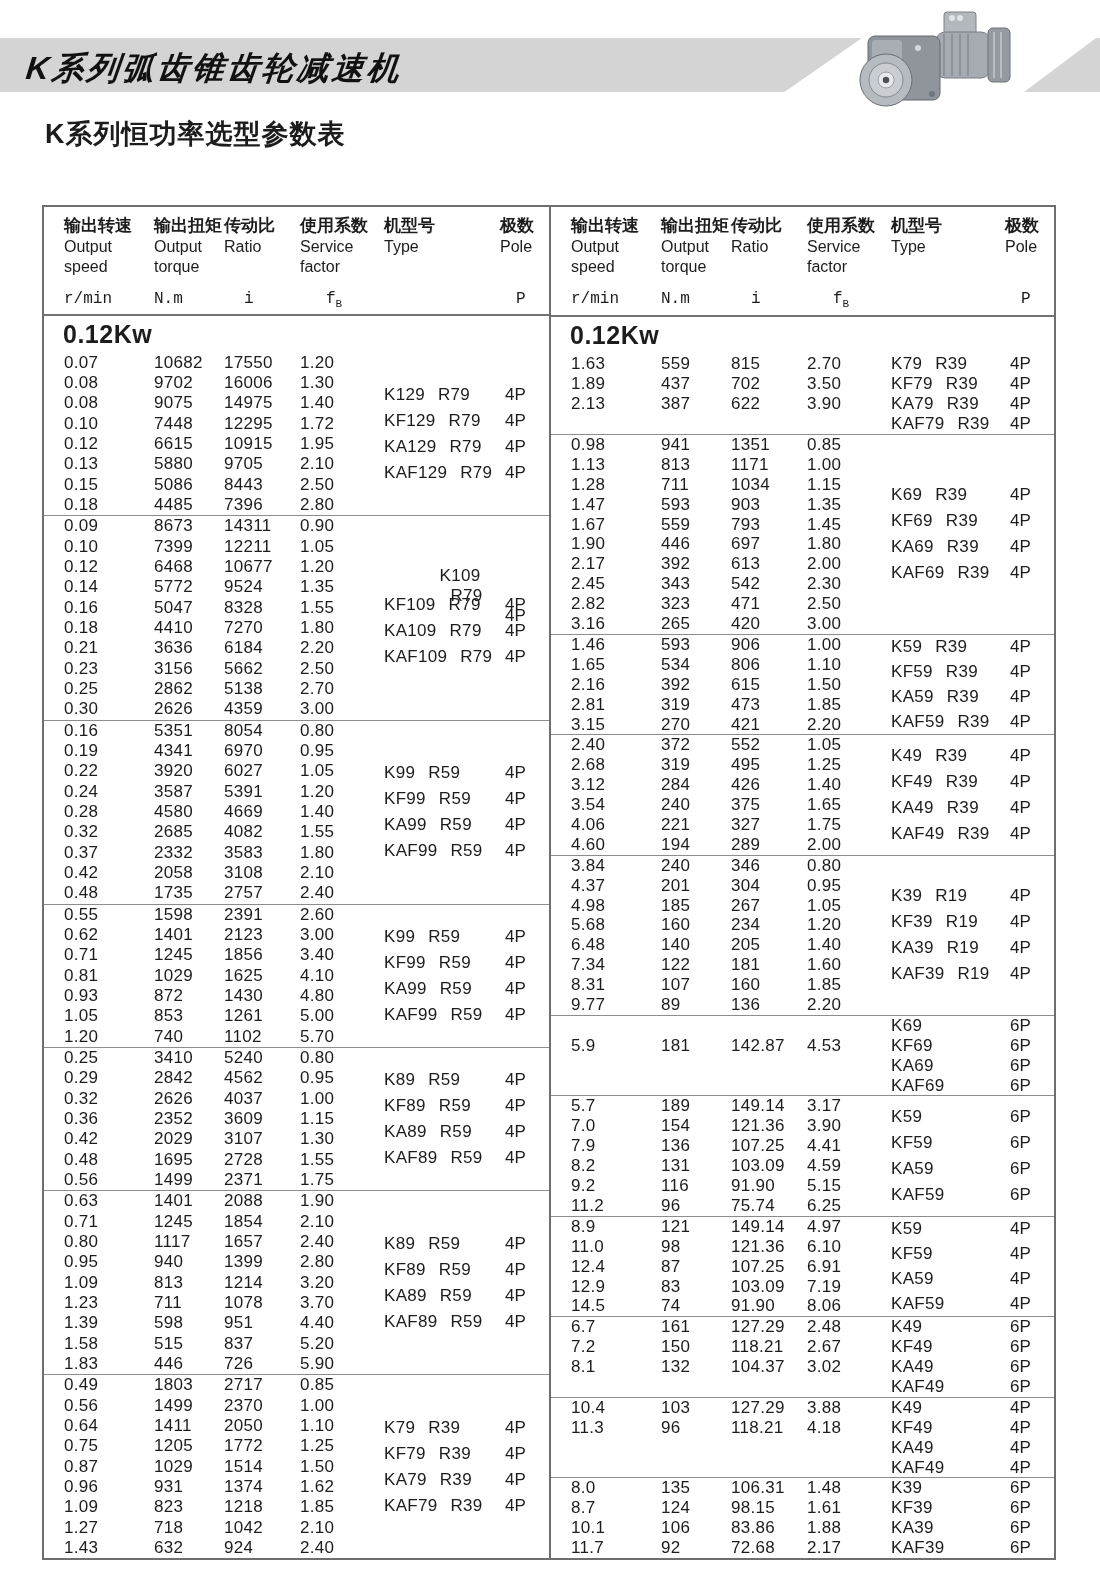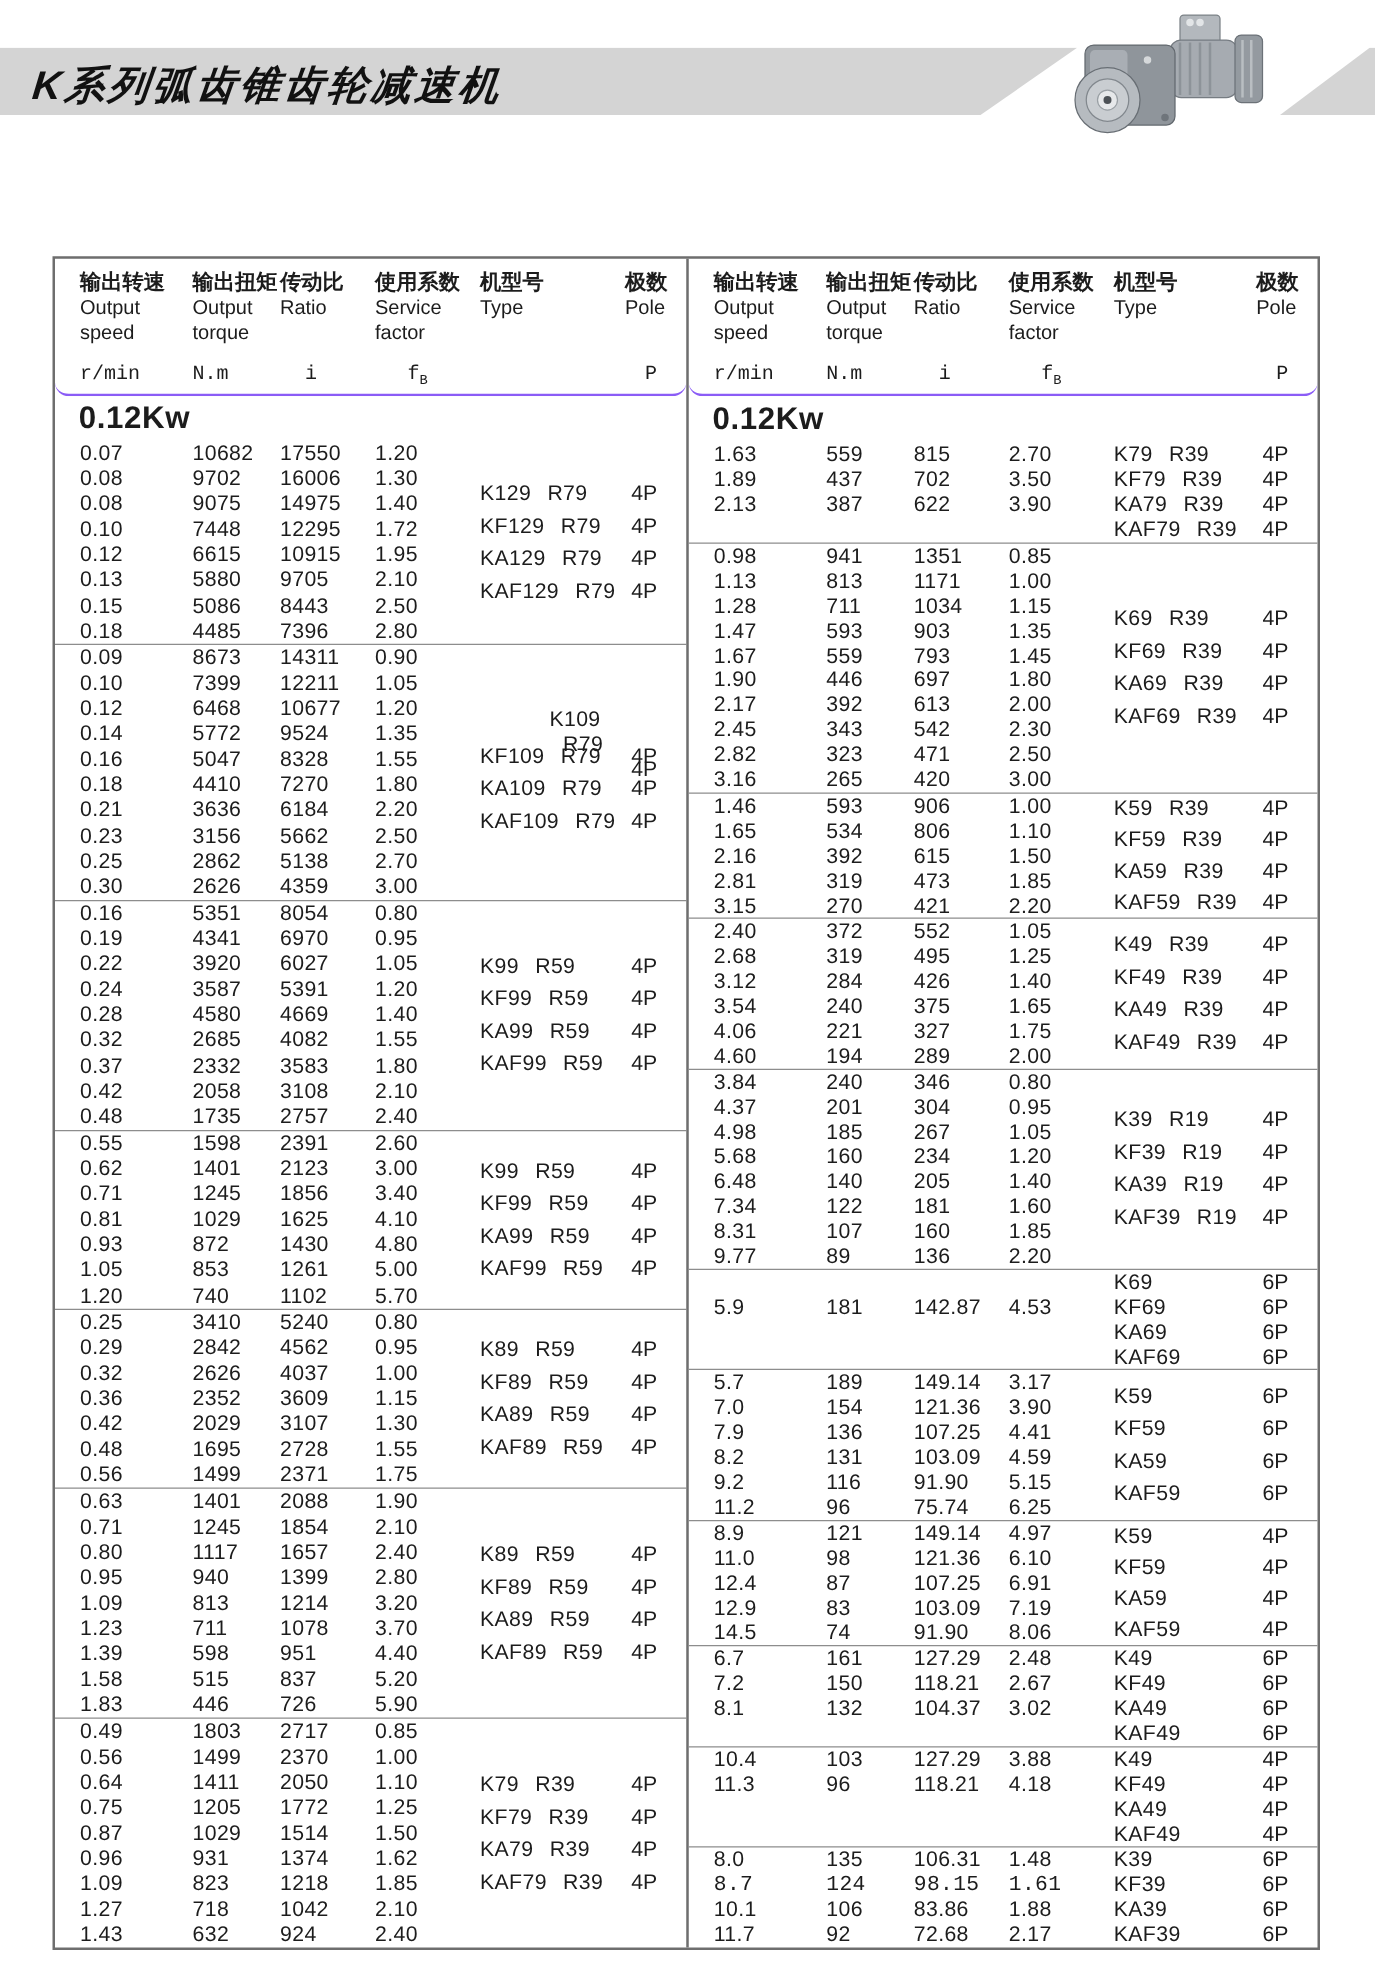--- a/index.html
+++ b/index.html
@@ -26,24 +26,23 @@
   .head-zh { position:absolute; left:45px; top:116px; font-size:27px; font-weight:700; letter-spacing:1px; }
   .head-en { position:absolute; left:43px; top:152px; font-size:19px; }
   
   .param-table {
     position:absolute; left:42px; top:205px; width:1014px; height:1355px;
     border:2px solid #6e6e6e; box-sizing:border-box; display:flex; background:#fff;
   }
   .half { width:50%; box-sizing:border-box; display:flex; flex-direction:column; }
   .half.right { border-left:2px solid #6e6e6e; }
   .half-header {
-    height:118px; box-sizing:border-box; border-bottom:2px solid #8b5cf6;
+    height:118px; box-sizing:border-box; border-bottom:2px solid #737373;
     display:grid; grid-template-columns:90px 70px 76px 84px 1fr 47px;
     padding:8px 2px 0 20px;
-    border-radius:11px;
   }
   .hcol { font-size:16px; line-height:20px; }
   .hzh { font-size:17px; font-weight:700; line-height:22px; white-space:nowrap; }
   .hline { min-height:20px; }
   .hunit { margin-top:12px;font-family:Liberation Mono, monospace; }
   .u-ind { padding-left:20px; }
   .u-ind2 { padding-left:26px; }
   .u-p { padding-left:16px; }
   sub.fsub { font-size:11px; }
   .power {
@@ -87,20 +86,21 @@
     <rect x="20" y="32" width="72" height="64" rx="7" fill="#8f959b" stroke="#63696f"></rect>
     <rect x="24" y="36" width="30" height="22" rx="4" fill="#a9aeb4"></rect>
     <circle cx="38" cy="76" r="26" fill="#b6bbc0" stroke="#686e74"></circle>
     <circle cx="38" cy="76" r="17" fill="#c9cdd1" stroke="#82888e"></circle>
     <circle cx="38" cy="76" r="8" fill="#e6e8ea" stroke="#9aa0a5"></circle>
     <circle cx="38" cy="76" r="3.2" fill="#4c5156"></circle>
     <circle cx="70" cy="44" r="3" fill="#d5d8da"></circle>
     <circle cx="84" cy="90" r="3" fill="#6f757b"></circle>
   </svg>
 
+  <div class="head-zh">K系列恒功率选型参数表</div>
 
   <div class="param-table">
 
     <div class="half left">
       <div class="half-header">
         <div class="hcol">
           <div class="hzh">输出转速</div>
           <div class="hline">Output</div>
           <div class="hline">speed</div>
           <div class="hunit">r/min</div>
@@ -1311,21 +1311,21 @@
             </div>
           </div>
           <div class="block">
             <div class="bdata">
               <div class="drow" style="height: 19.9px;">
                 <span class="dcell">8.0</span>
                 <span class="dcell">135</span>
                 <span class="dcell">106.31</span>
                 <span class="dcell">1.48</span>
               </div>
-              <div class="drow" style="height: 19.9px; font-family: Liberation Mono, monospace;">
+              <div class="drow" style="height: 19.9px;">
                 <span class="dcell">8.7</span>
                 <span class="dcell">124</span>
                 <span class="dcell">98.15</span>
                 <span class="dcell">1.61</span>
               </div>
               <div class="drow" style="height: 19.9px;">
                 <span class="dcell">10.1</span>
                 <span class="dcell">106</span>
                 <span class="dcell">83.86</span>
                 <span class="dcell">1.88</span>

